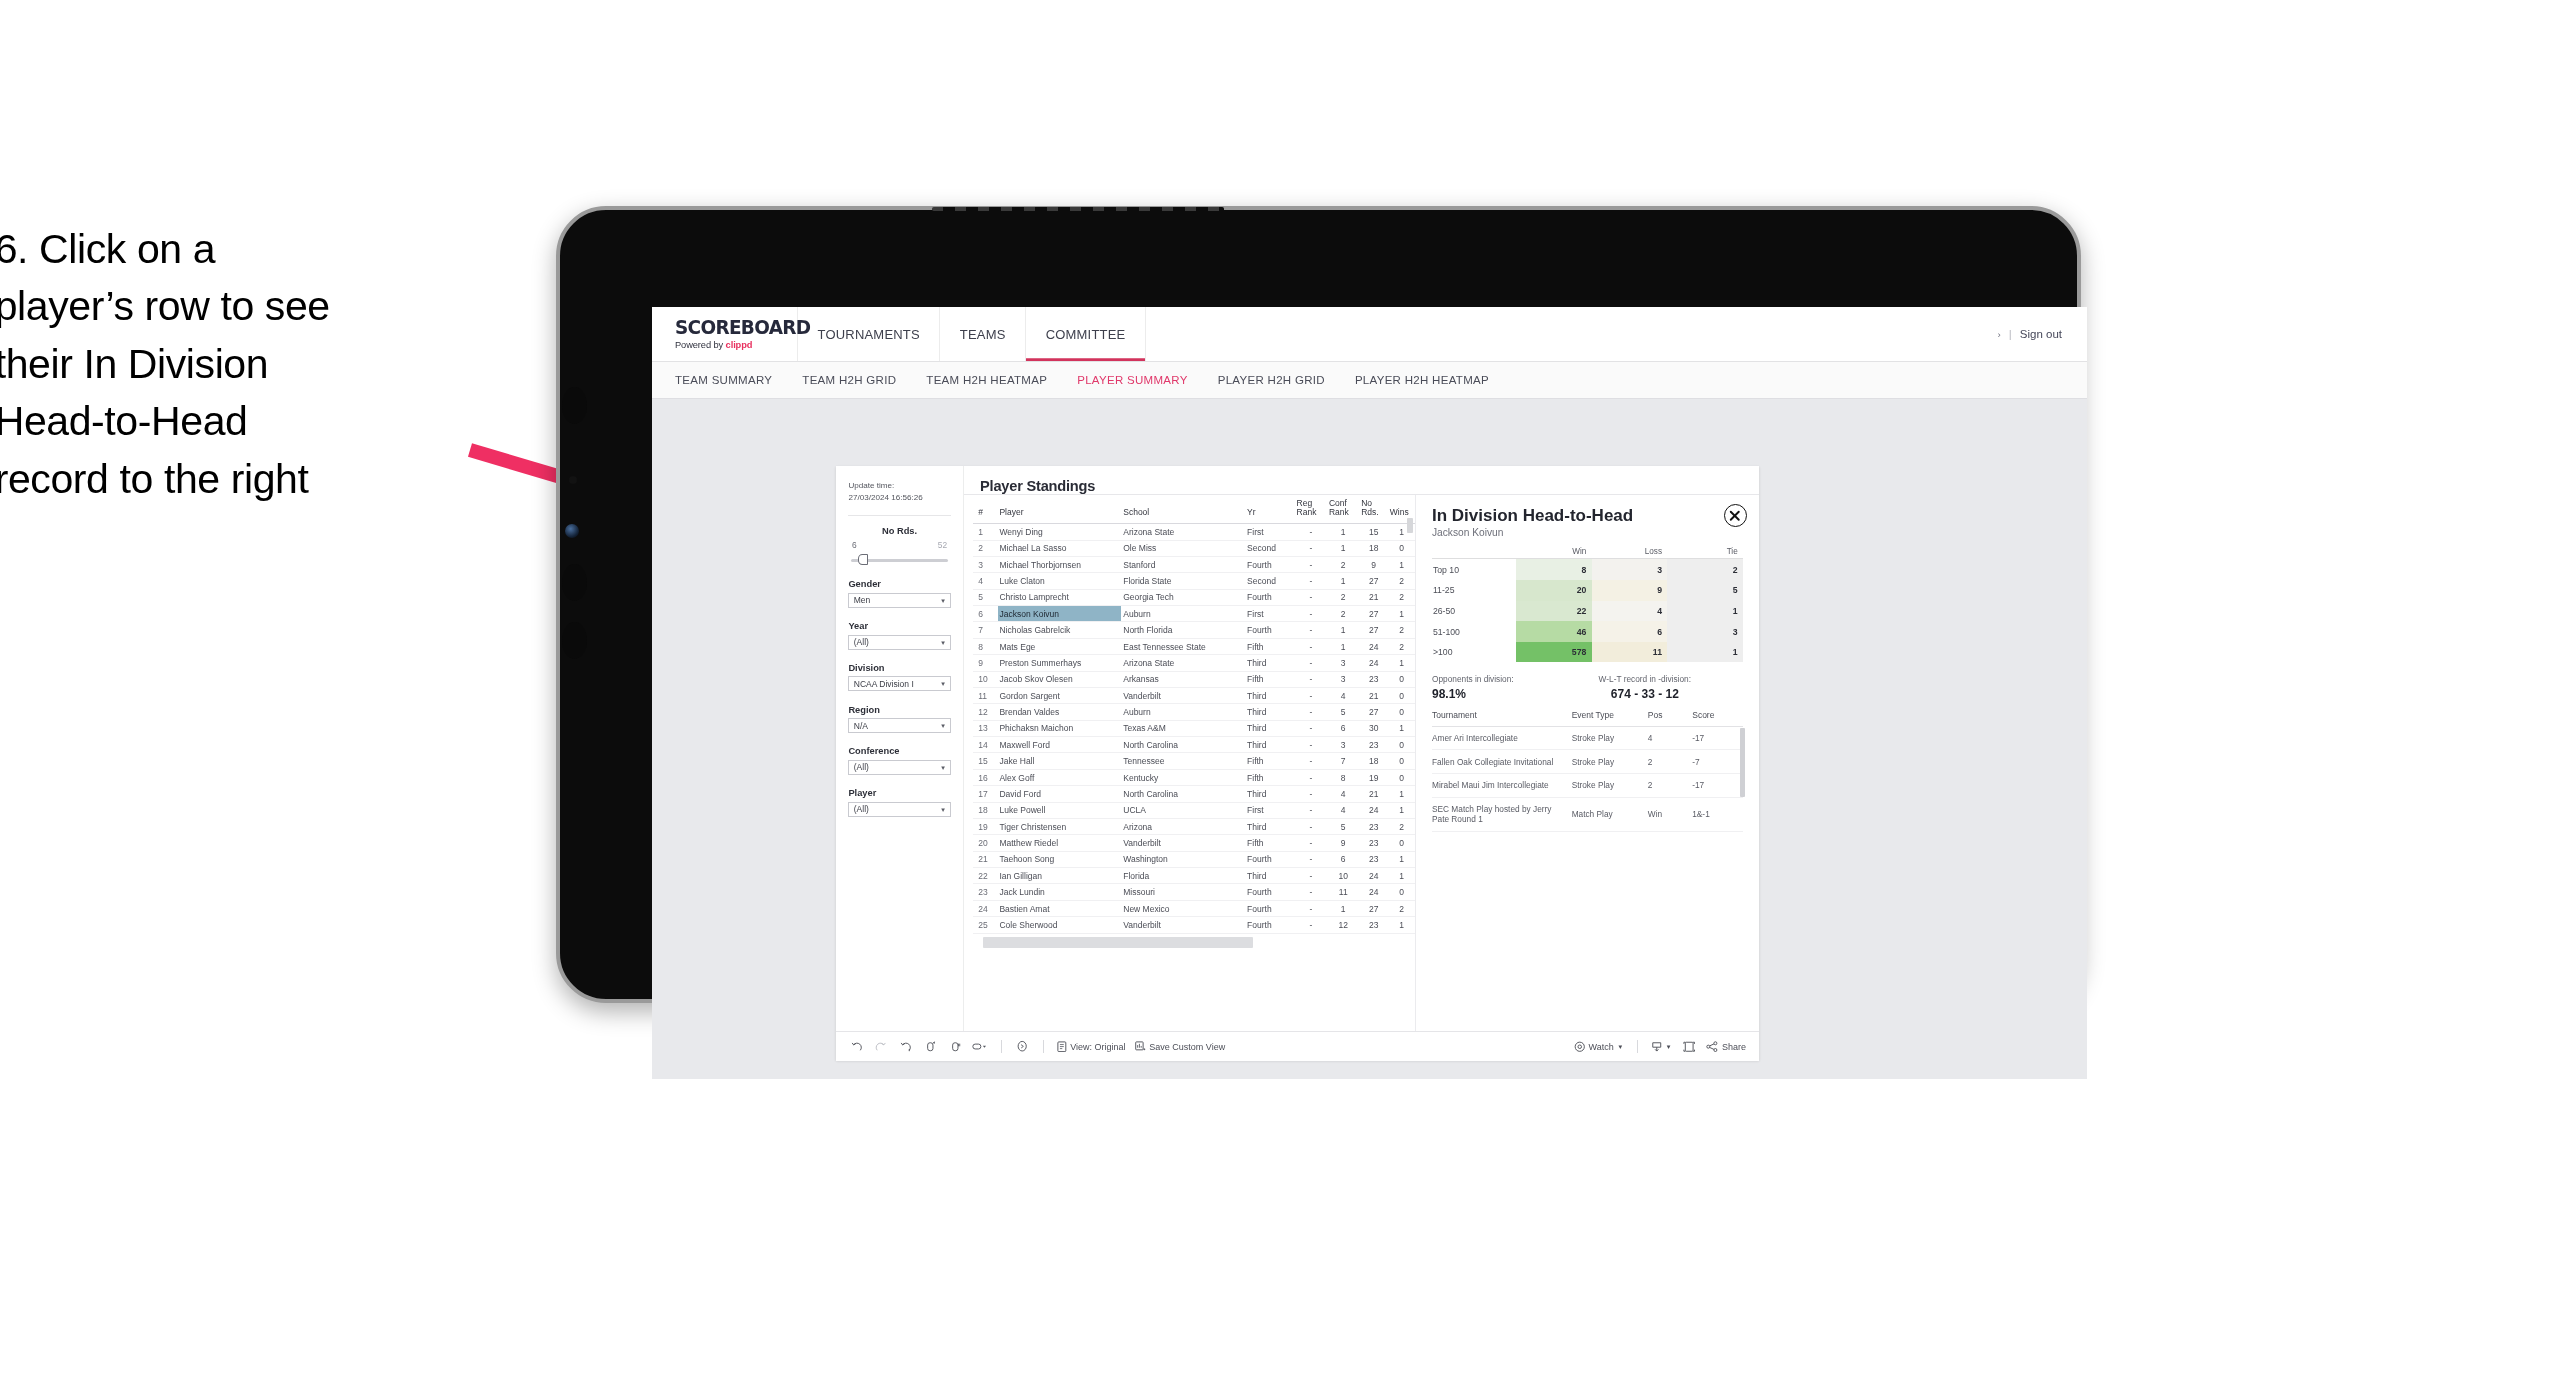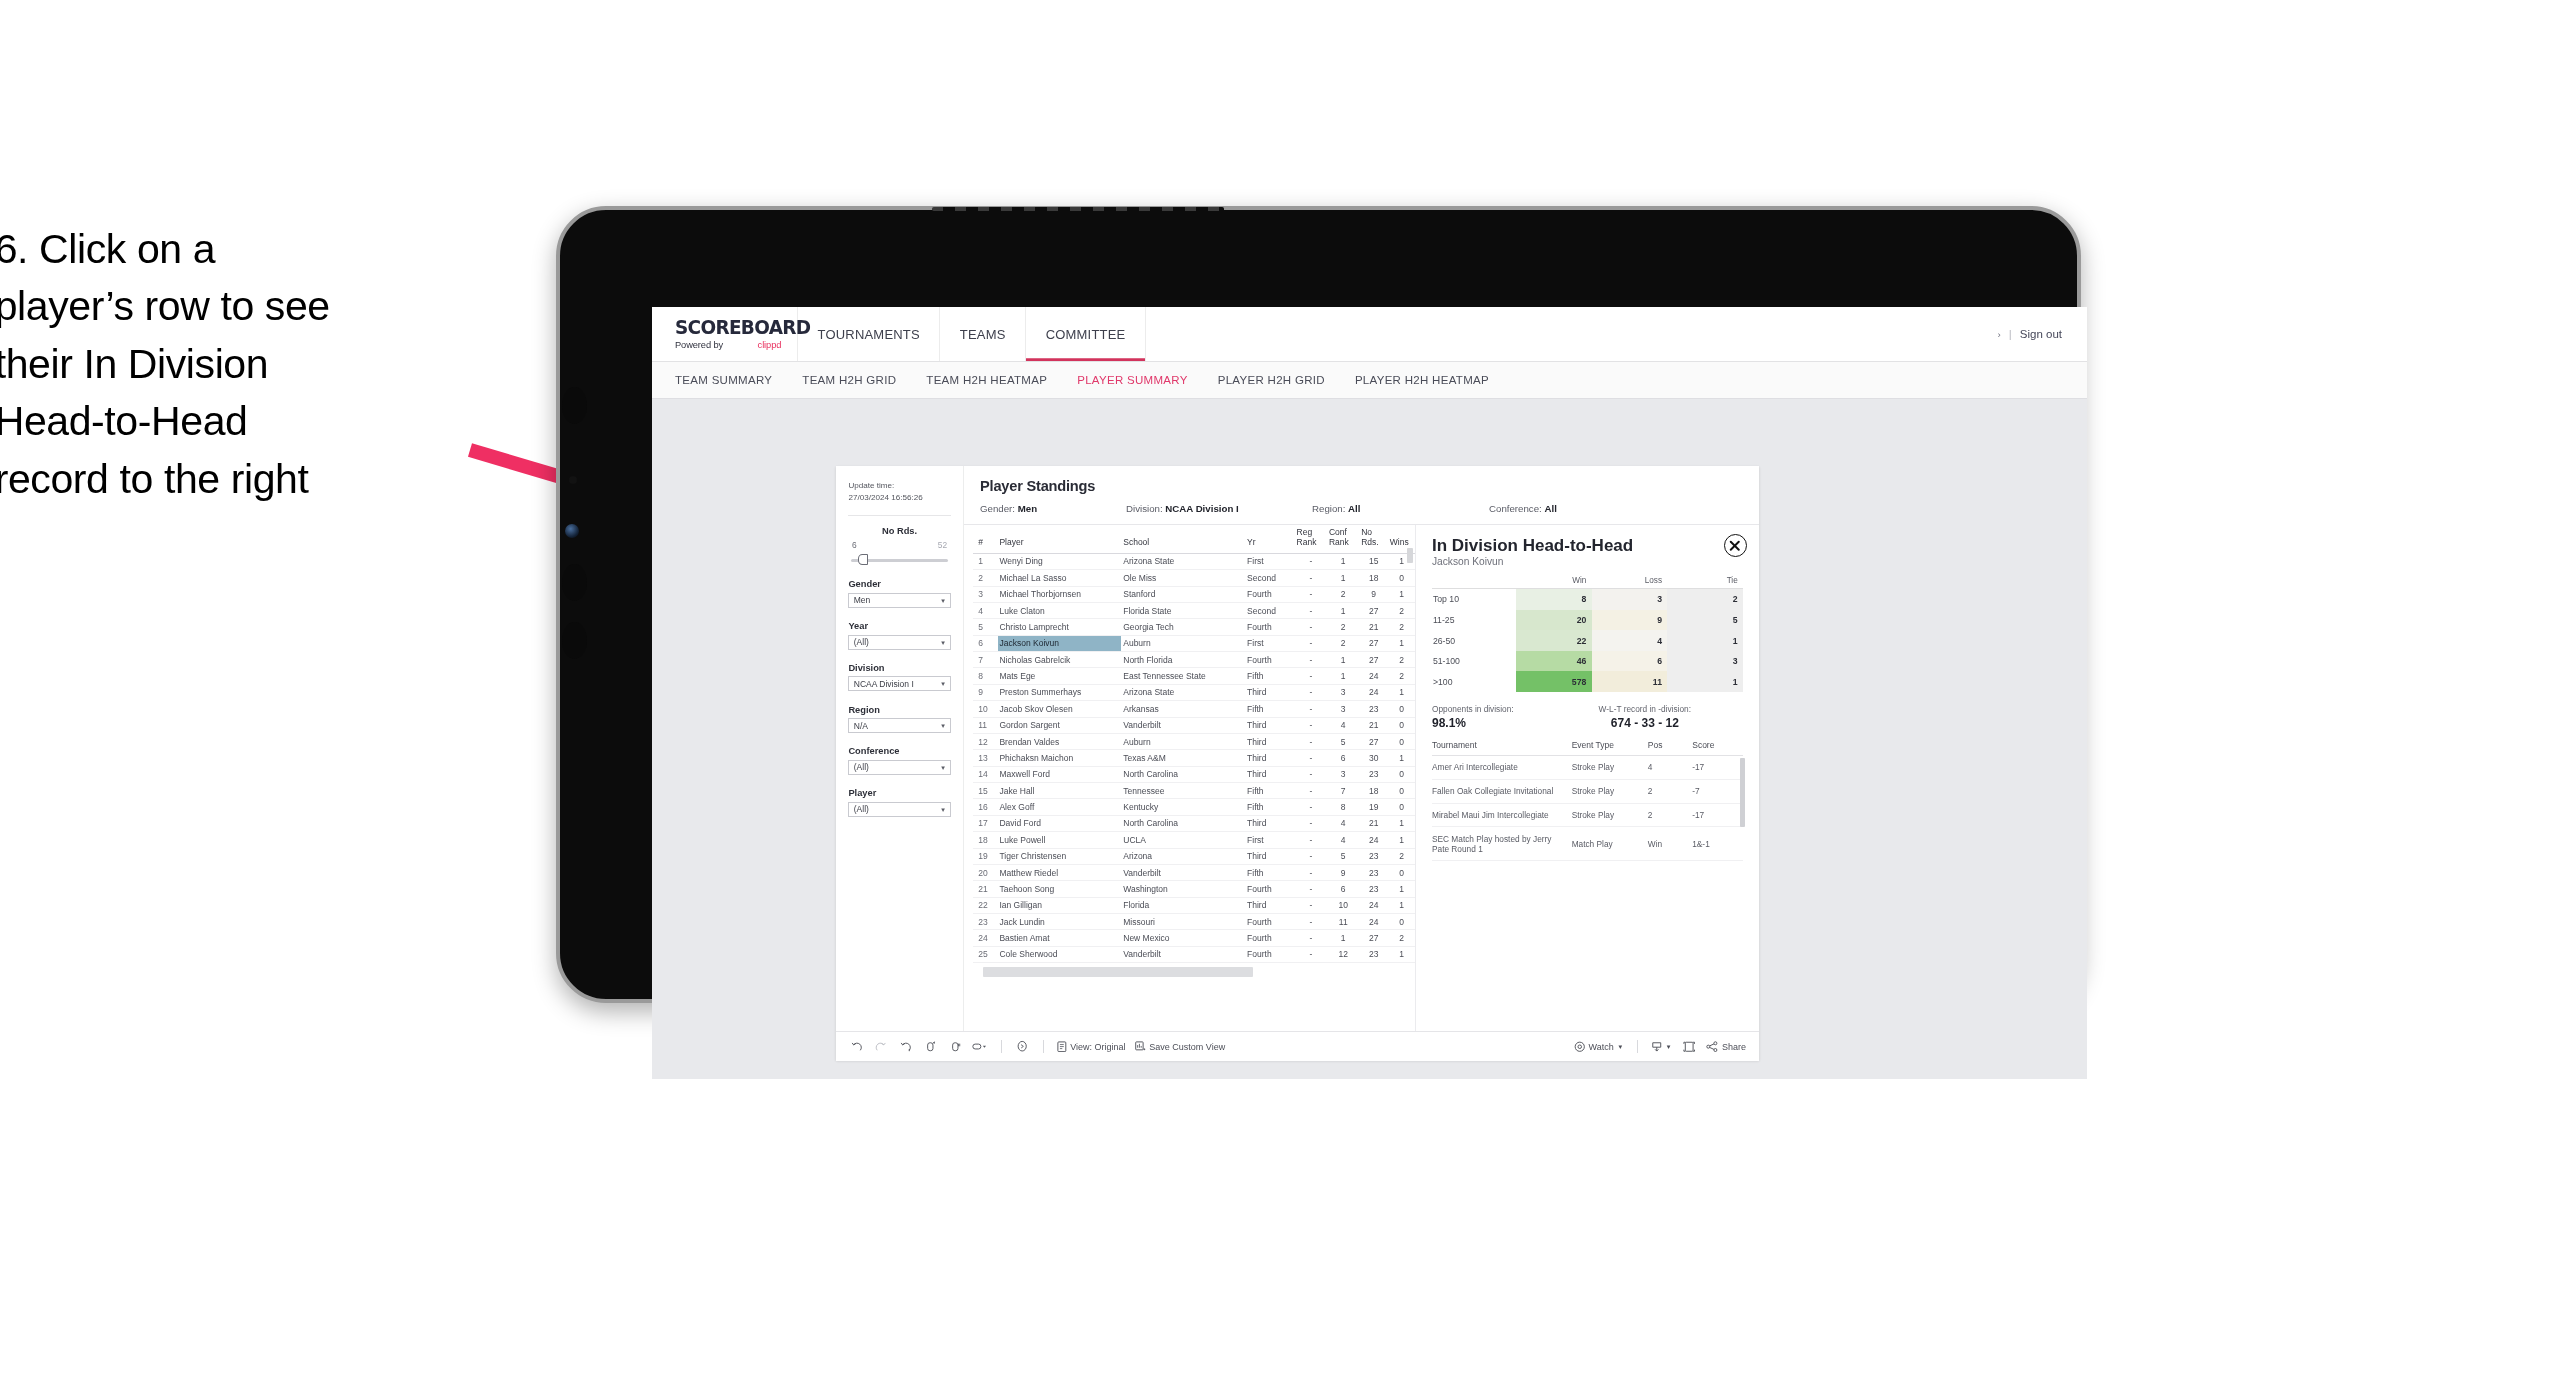--- a/index.html
+++ b/index.html
@@ -44,21 +44,21 @@
   }
 
   
   #topnav { height: 55px; background: #fff; display: flex; align-items: stretch;
      border-bottom: 0.9px solid #e2e2e4; position: relative; }
   #brand { width: 146px; display: flex; flex-direction: column; justify-content: center;
      padding-left: 23px; border-right: 0.9px solid #ececec; }
   #brand-title { font-family: "DejaVu Sans", sans-serif; font-weight: 700; font-size: 19px;
      letter-spacing: -0.7px; color: #26293b; line-height: 1; transform: scaleX(0.97); transform-origin: left; }
   #brand-sub { font-size: 9.3px; color: #30323f; margin-top: 2.7px; letter-spacing: -0.1px; }
-  #brand-sub b { color: #e8315f; font-weight: 400; margin-left: 32px; }
+  #brand-sub b { color: #e8315f; font-weight: 700; }
   .navtab { display: flex; align-items: center; padding: 0 19.5px; font-size: 13px;
      color: #3d3f4c; letter-spacing: 0.2px; border-right: 0.9px solid #ececec; cursor: pointer; }
   .navtab.active { box-shadow: inset 0 -2.7px 0 #d2335c; }
   #nav-right { margin-left: auto; display: flex; align-items: center; gap: 8px; padding-right: 25px;
      font-size: 11.5px; color: #46485a; }
   #nav-right .sep { color: #b9bac2; }
   #chev-r { font-size: 9.7px; color: #6d6f7c; }
 
   
   #subnav { height: 37px; background: #fafafa; display: flex; align-items: center;
@@ -285,26 +285,20 @@
                 <div class="flabel">Player</div>
                 <div class="fselect">
                   <span class="cv">(All)</span>
                   <span class="car">▼</span>
                 </div>
               </div>
             </div>
 
             <div id="main">
               <div id="ps-title">Player Standings</div>
-              <div id="ps-meta">
-                <div class="m"><span>Gender:</span> <b>Men</b></div>
-                <div class="m"><span>Division:</span> <b>NCAA Division I</b></div>
-                <div class="m"><span>Region:</span> <b>All</b></div>
-                <div class="m"><span>Conference:</span> <b>All</b></div>
-              </div>
 
               <div id="split">
 
                 <div id="tablewrap">
                   <table class="st">
                     <thead>
                         <tr>
                       <th class="c-rank">#</th>
                       <th class="c-player">Player</th>
                       <th class="c-school">School</th>

